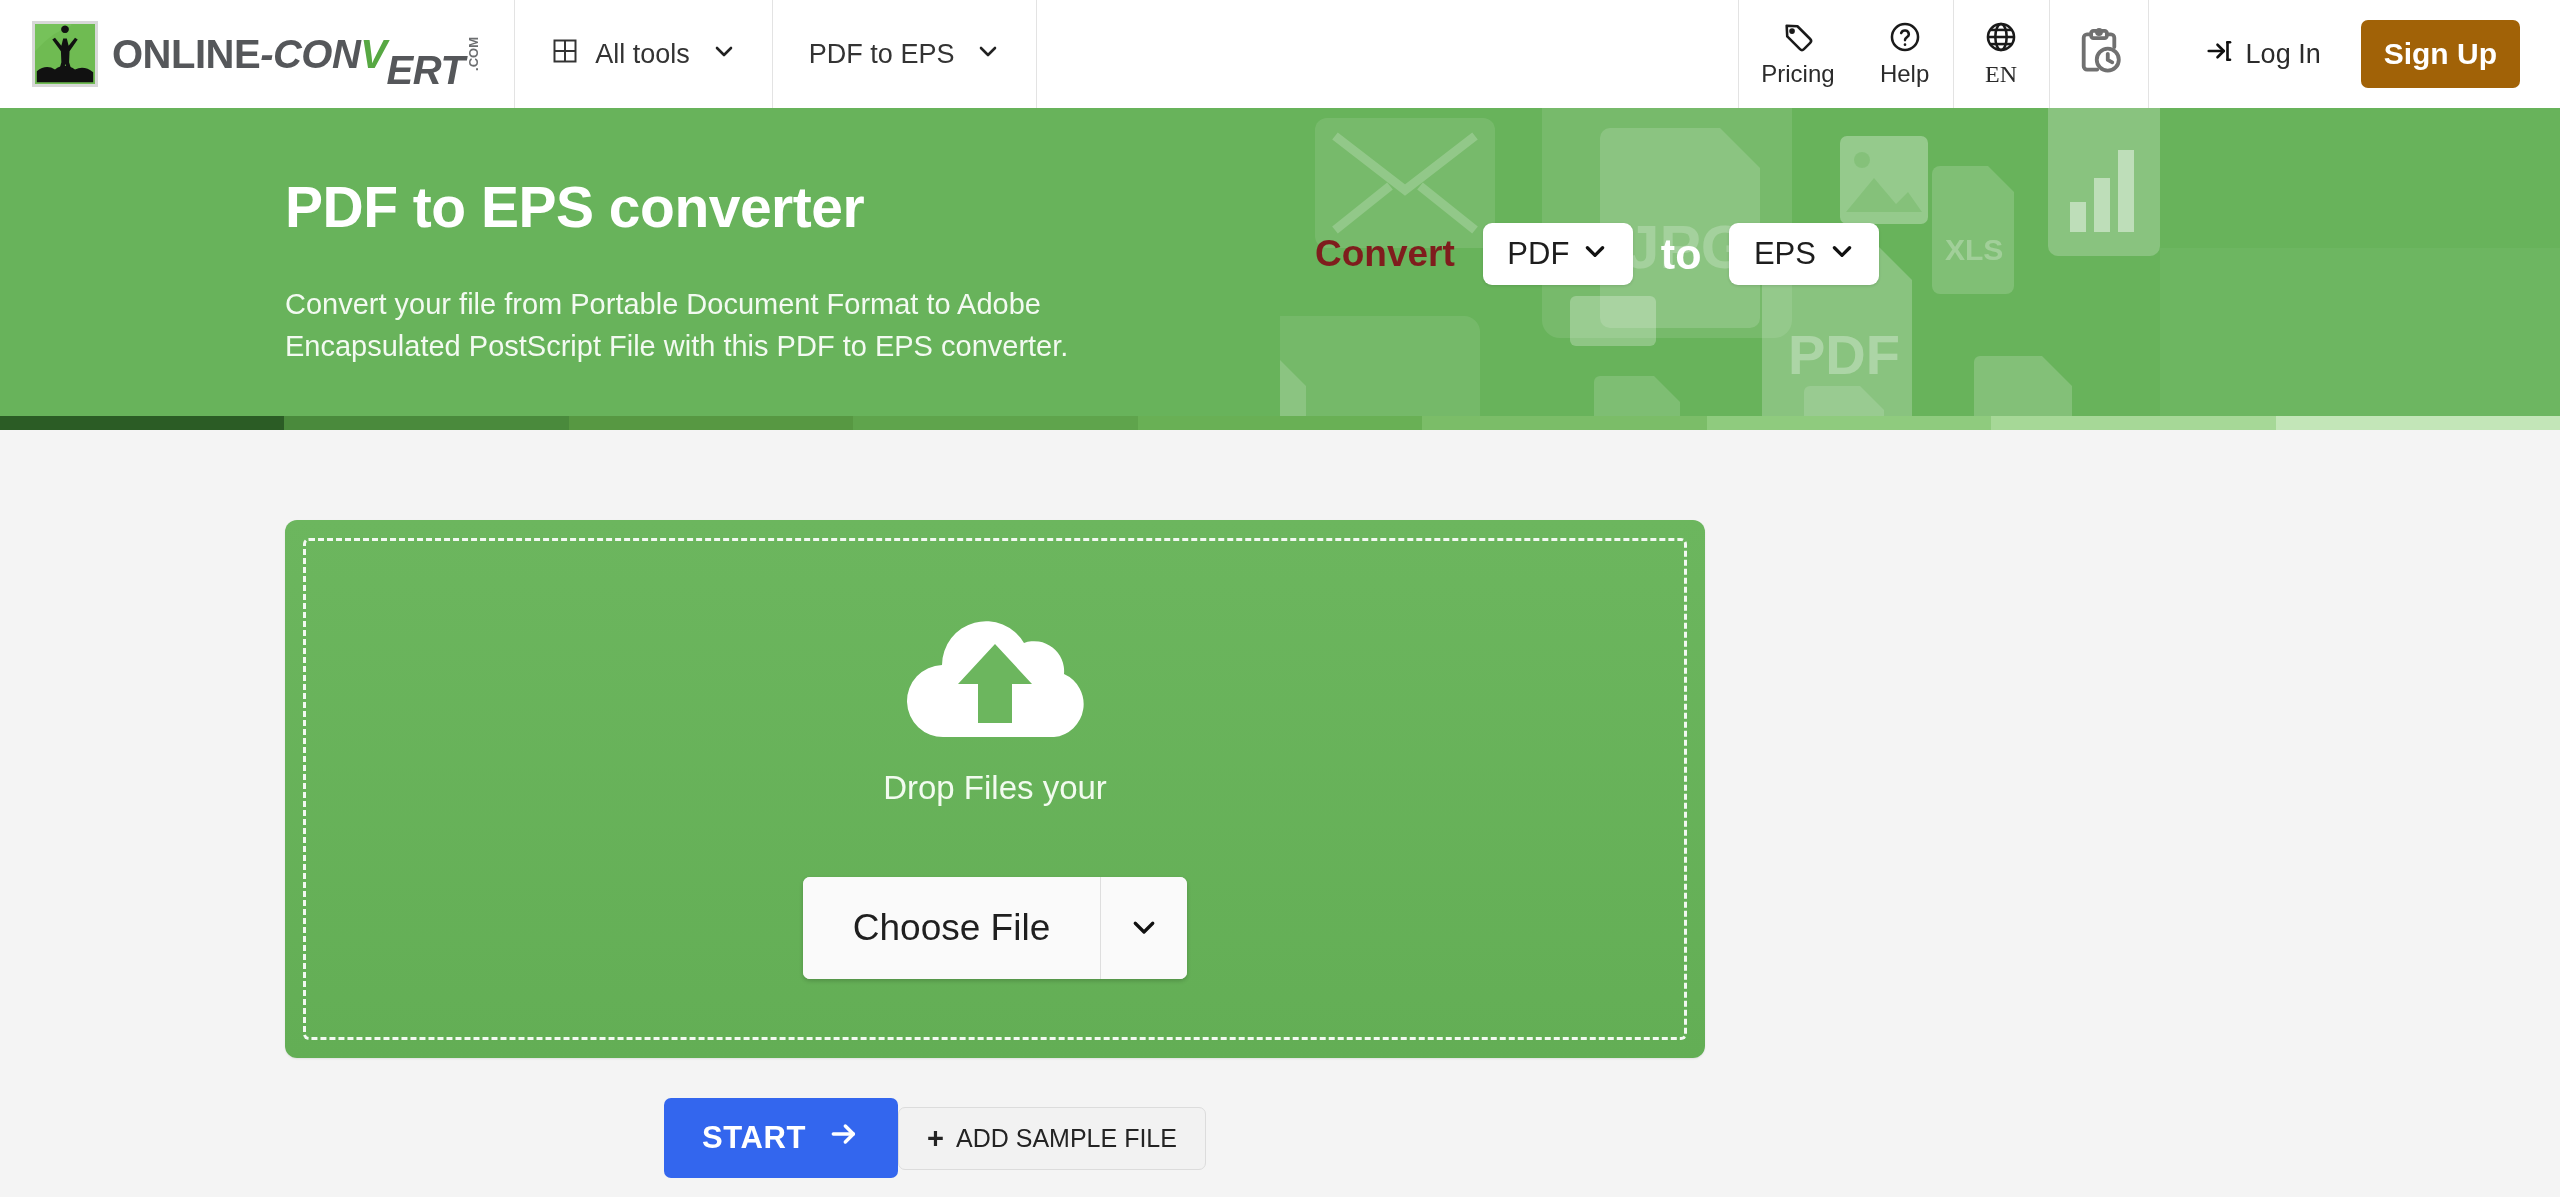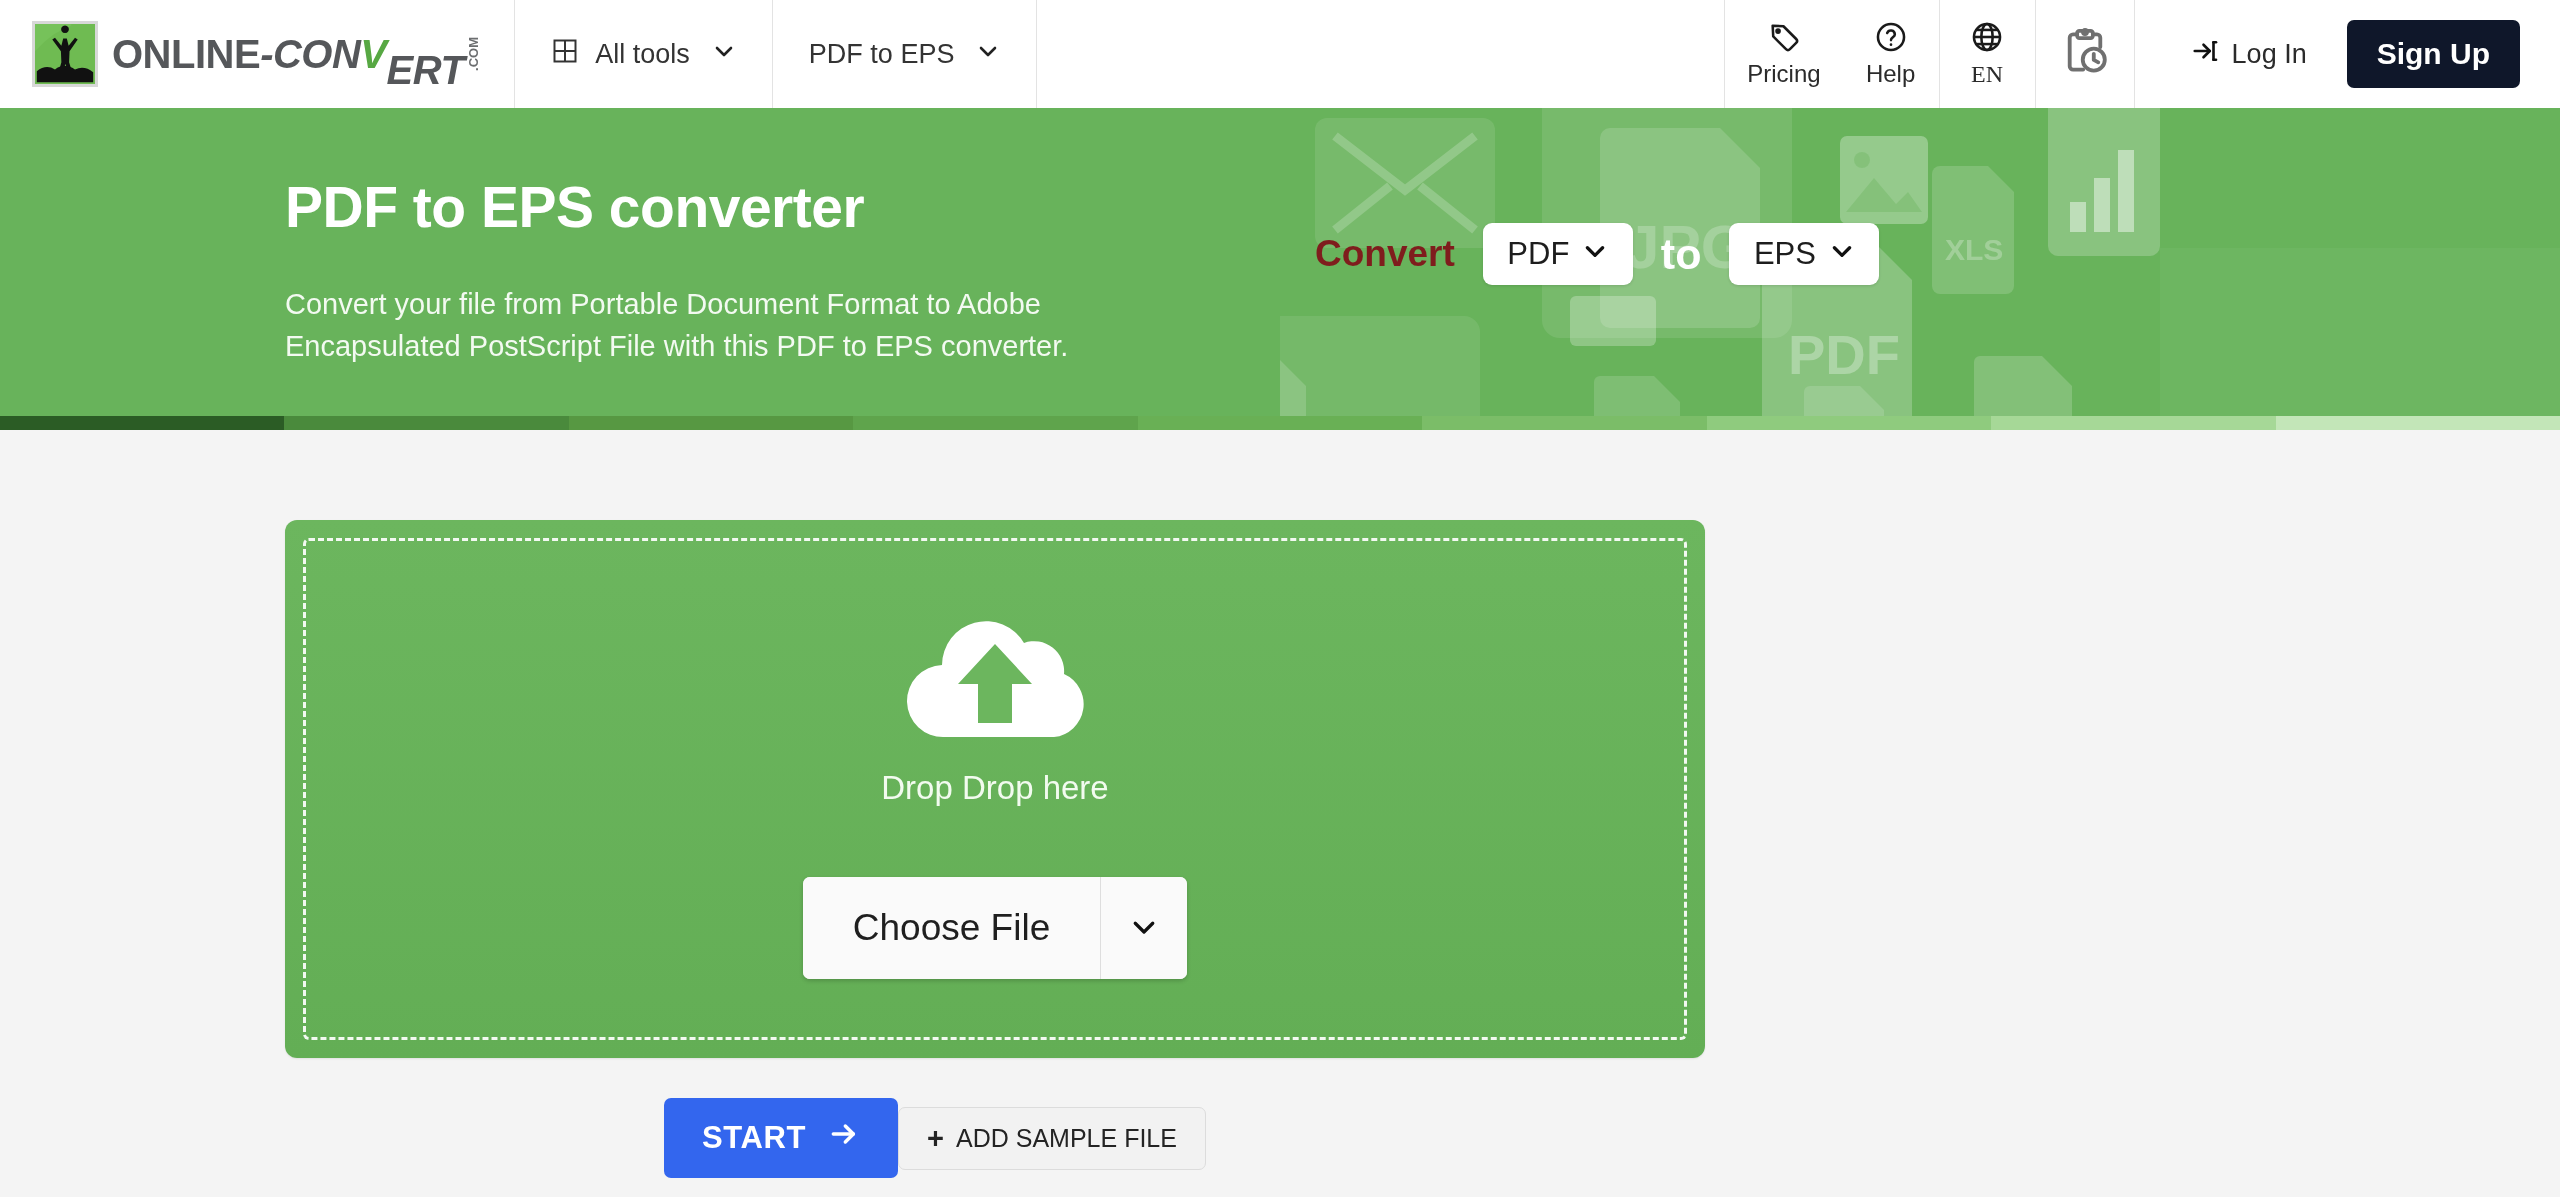--- a/index.html
+++ b/index.html
@@ -149,27 +149,27 @@
     display: flex;
     align-items: center;
     gap: 11px;
     font-size: 27px;
     color: #2b2b2b;
     cursor: pointer;
     white-space: nowrap;
   }
 
   .signup-btn {
-    background: #0f172a;
+    background: #a16207;
     color: #ffffff;
     font-size: 30px;
     font-weight: 700;
     border: none;
     border-radius: 7px;
-    padding: 17px 30px;
+    padding: 17px 23px;
     cursor: pointer;
     font-family: inherit;
     white-space: nowrap;
   }
 
   
   .hero {
     position: relative;
     height: 322px;
     background: #68b35b;
@@ -616,21 +616,21 @@
     <div class="dropzone">
       <div class="dropzone-inner">
 
         <div class="cloud-icon">
           <svg viewBox="0 0 206 150" xmlns="http://www.w3.org/2000/svg">
             <path d="M52 138 A36 36 0 0 1 50 66 A44 44 0 0 1 132 44 A30 30 0 0 1 172 75 A33 33 0 0 1 162 138 Z" fill="#ffffff"></path>
             <path d="M103 45 L140 85 L120 85 L120 124 L86 124 L86 85 L66 85 Z" fill="#6cb65e"></path>
           </svg>
         </div>
 
-        <div class="drop-text">Drop Drop here</div>
+        <div class="drop-text">Drop Files your</div>
 
         <div class="choose-wrap">
           <button class="choose-btn">Choose File</button>
           <button class="choose-caret">
             <span>
               <svg width="30" height="30" viewBox="0 0 24 24" fill="none" stroke="#111" stroke-width="2.6" stroke-linecap="round" stroke-linejoin="round">
                   <polyline points="5 9 12 16 19 9"></polyline>
                 </svg>
             </span>
           </button>

